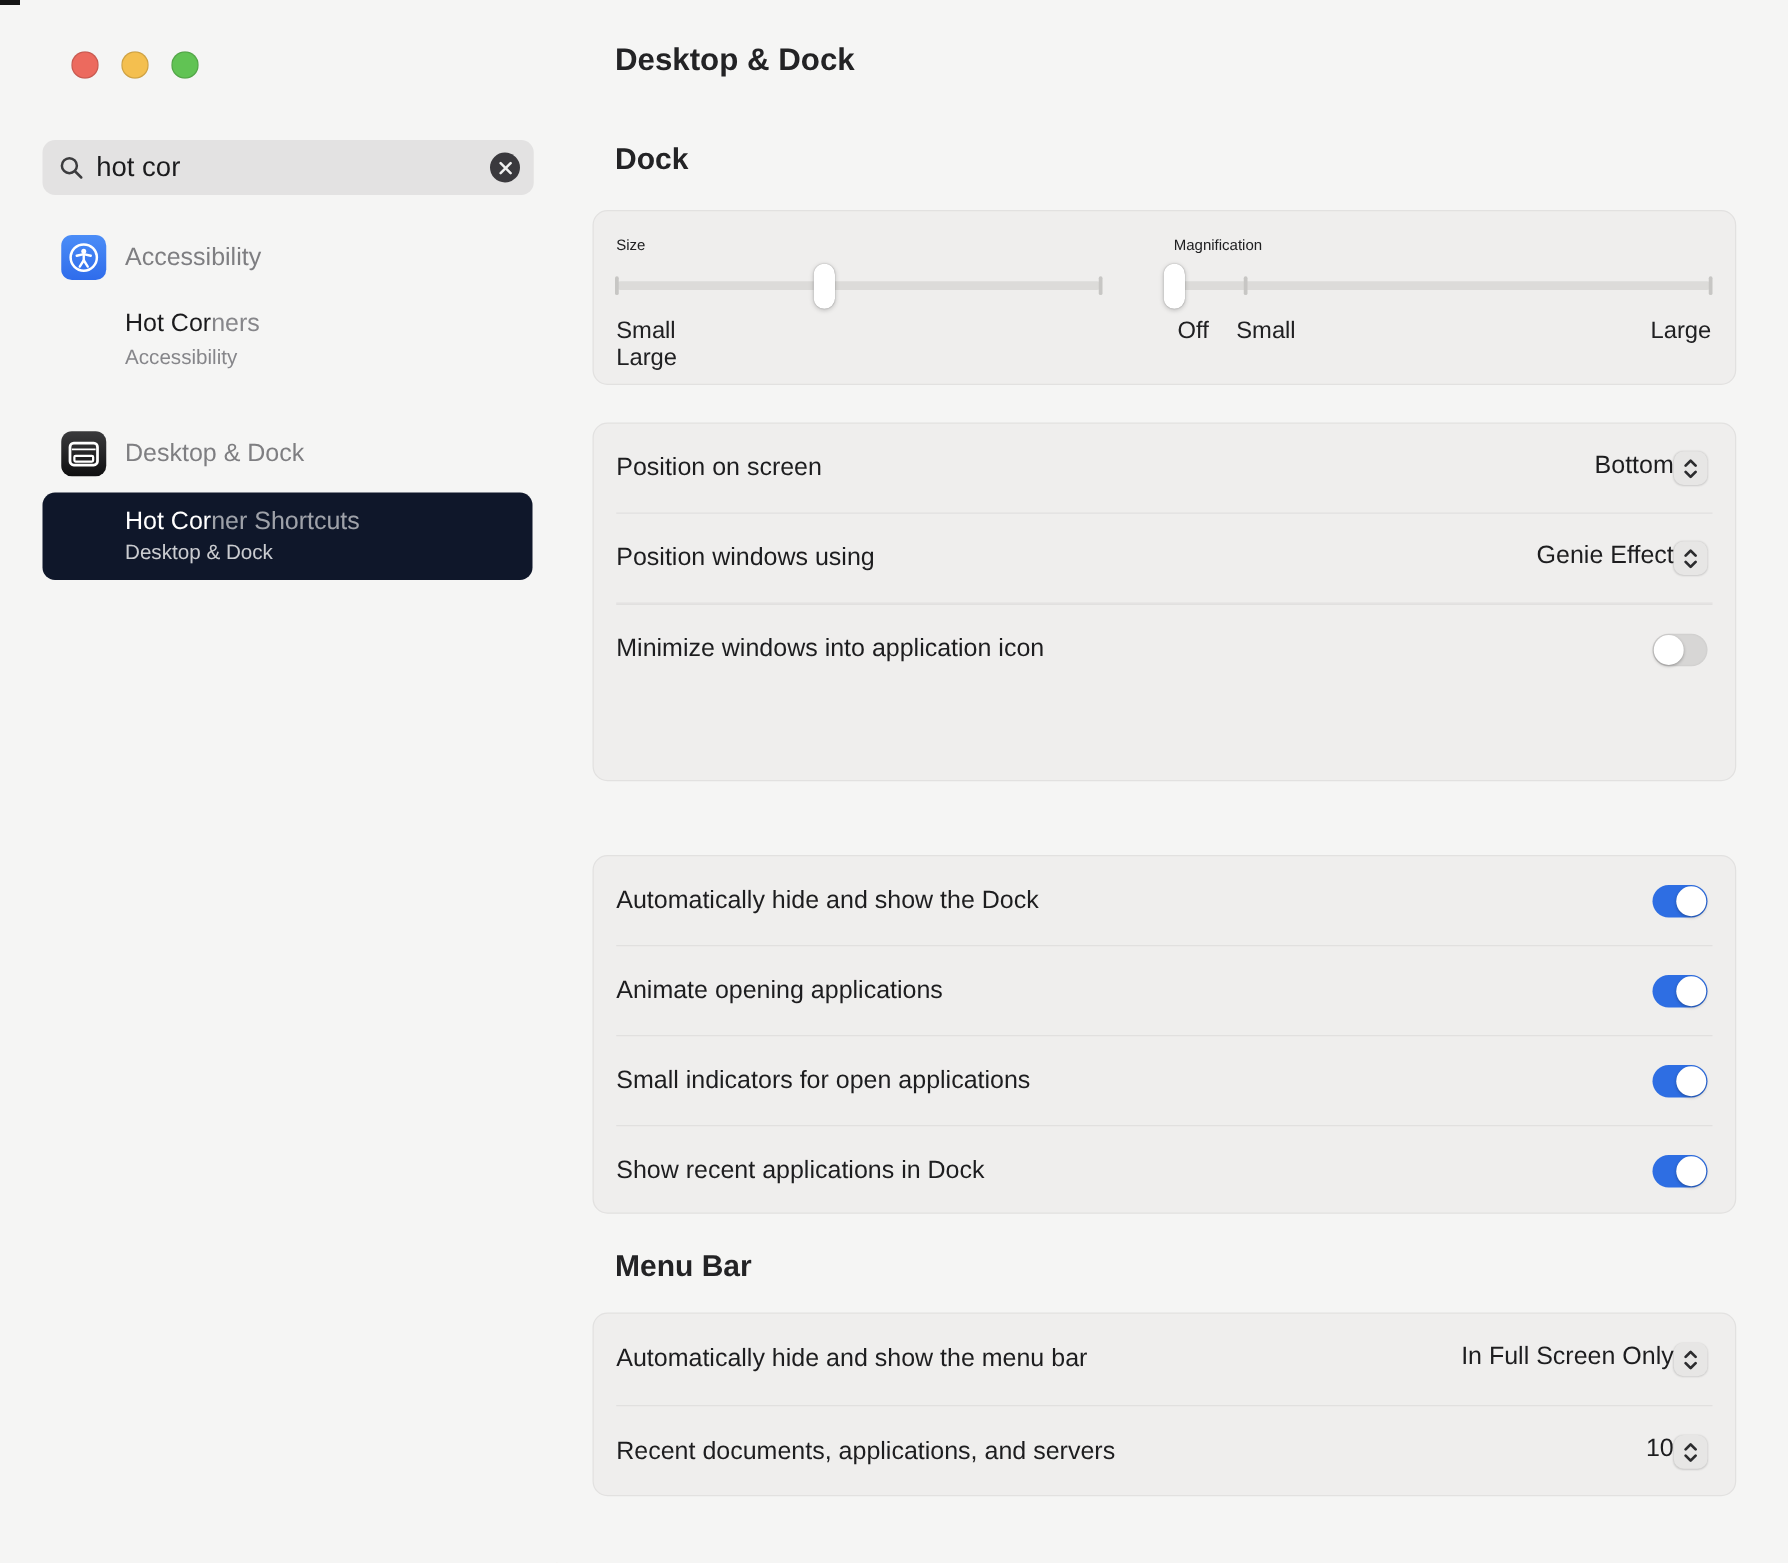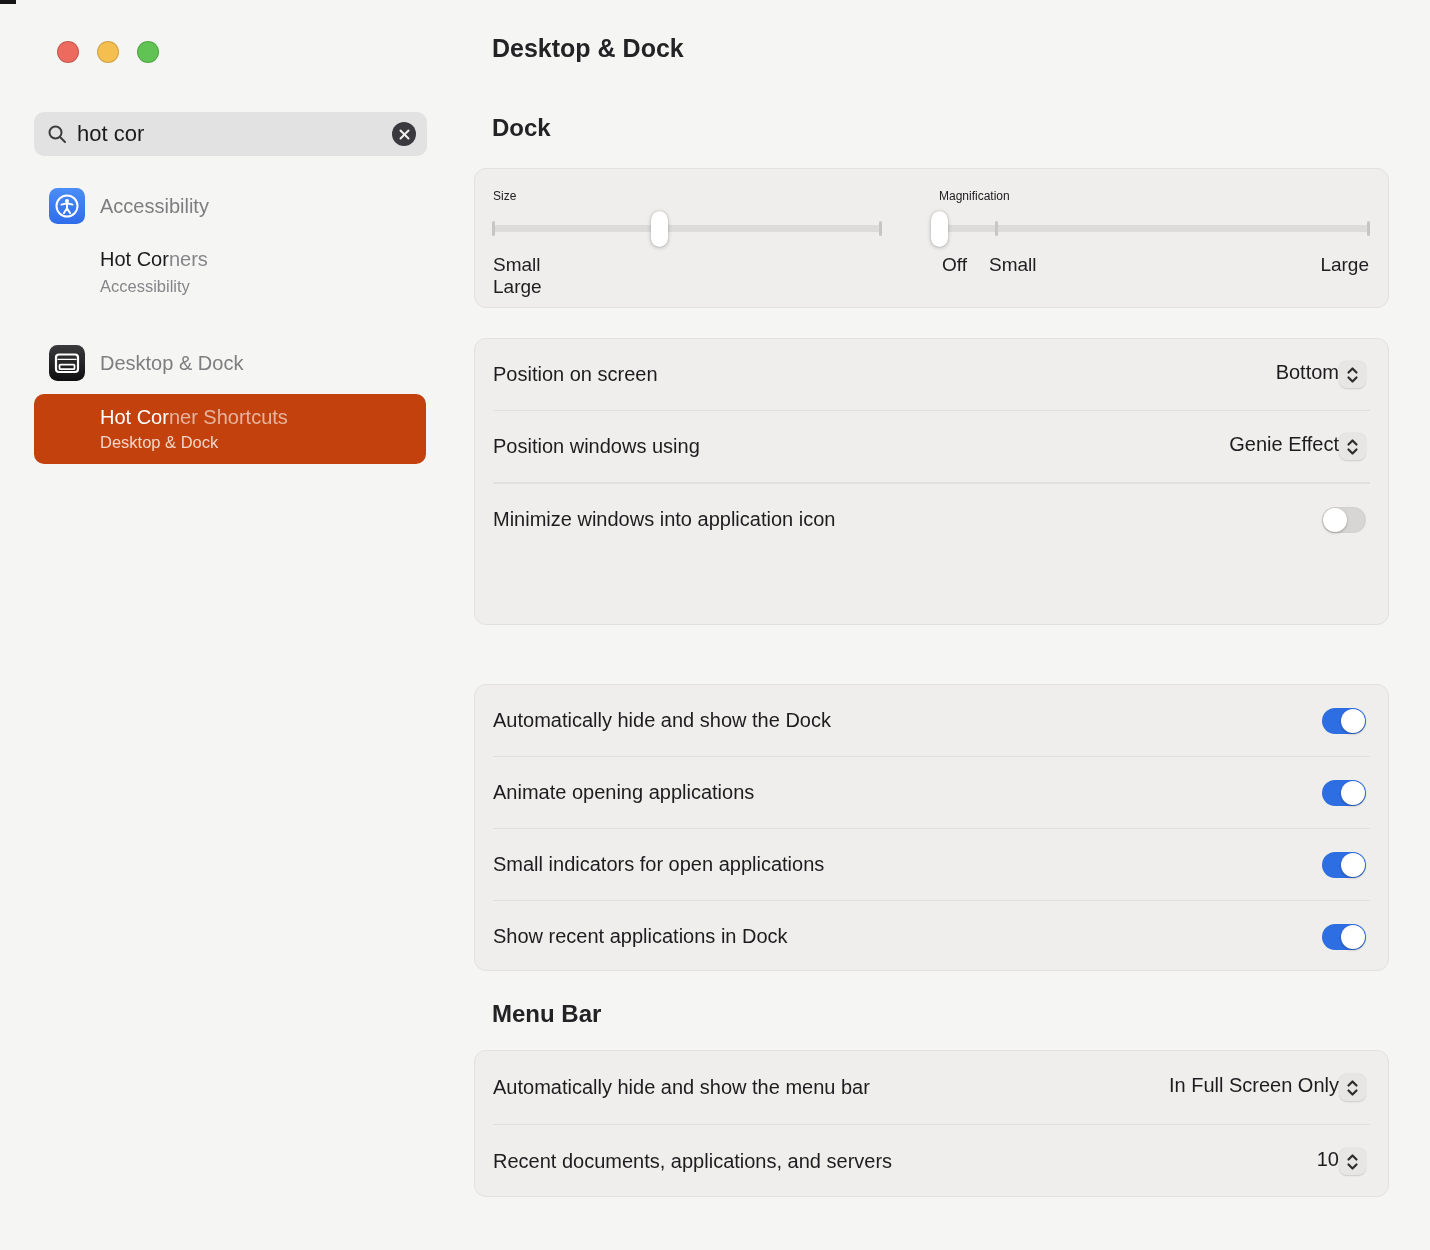--- a/index.html
+++ b/index.html
@@ -31,21 +31,21 @@
   .group-icon { width:36px; height:36px; border-radius:8.5px; flex:none; }
   .icon-accessibility { background:linear-gradient(180deg,#4b8df7 0%,#2f6ceb 100%); }
   .icon-desktopdock { background:linear-gradient(180deg,#3a3a3c 0%,#0f0f10 100%); }
   .group-label { font-size:20px; color:#7e7e81; }
 
   .result-plain { position:absolute; left:84px; top:248px; }
   .result-title { font-size:20px; color:#1b1b1d; }
   .result-title .rest { color:#86868a; }
   .result-sub { font-size:16.5px; color:#86868a; margin-top:6px; }
 
-  .result-selected { position:absolute; left:18px; top:394px; width:392px; height:70px; background:#c2410c; border-radius:10px; padding-left:66px; display:flex; flex-direction:column; justify-content:center; }
+  .result-selected { position:absolute; left:18px; top:394px; width:392px; height:70px; background:#0f172a; border-radius:10px; padding-left:66px; display:flex; flex-direction:column; justify-content:center; }
   .result-selected .result-title { color:#ffffff; }
   .result-selected .result-title .rest { color:rgba(255,255,255,0.60); }
   .result-selected .result-sub { color:rgba(255,255,255,0.78); margin-top:4px; }
 
   
   .main { position:absolute; left:431px; top:0; width:999px; height:1250px; background:#f5f5f4; }
   .page-title { position:absolute; left:61px; top:34px; font-size:25px; font-weight:700; color:#232325; }
   .section-header { position:absolute; left:61px; font-size:24px; font-weight:700; color:#232325; }
   .hd-dock { top:114px; }
   .hd-menubar { top:1000px; }

